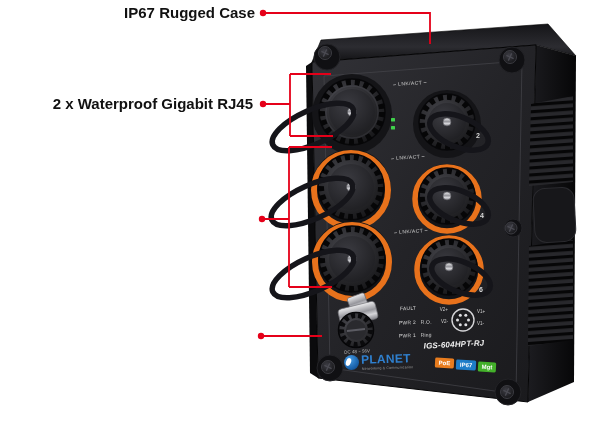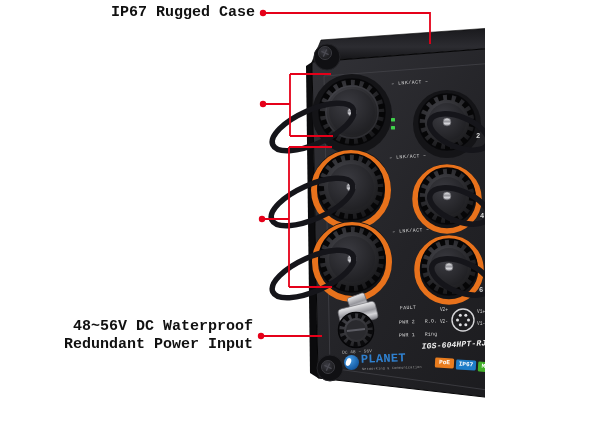--- a/index.html
+++ b/index.html
@@ -1,17 +1,17 @@
 <!DOCTYPE html>
 <html style="--callout_red: #e50019; --orange_ring: #e8721c; --led_green: #3fd14b; --planet_blue: #2f80cf; --badge_poe: #e87c1e; --badge_ip67: #1e7dc8; --badge_mgt: #43b02a;"><head>
 <meta charset="utf-8">
 <style>
   html,body{margin:0;padding:0;background:#fff;}
-  .stage{position:relative;width:485px;height:424px;background:#ffffff;overflow:hidden;
-         font-family:Liberation Mono, monospace;}
+  .stage{position:relative;width:600px;height:424px;background:#ffffff;overflow:hidden;
+         font-family:Liberation Sans, sans-serif;}
   .stage svg{position:absolute;left:0;top:0;}
   .overlay{position:absolute;left:0;top:0;width:600px;height:424px;z-index:5;}
 
   
   .co{position:absolute;font-weight:bold;color:#111;font-size:15px;line-height:17px;
       white-space:nowrap;text-align:right;}
   .co2{line-height:18px;}
 
   
   .lnk{position:absolute;width:64px;text-align:center;font-size:5px;letter-spacing:.4px;
@@ -232,24 +232,21 @@
       <circle cx="263" cy="13" r="3.2"></circle>
         <circle cx="263" cy="104" r="3.2"></circle>
       <circle cx="262" cy="219" r="3.2"></circle>
         <circle cx="261" cy="336" r="3.2"></circle>
     </g>
   </svg>
 
   <div class="overlay">
 
     <div class="co" style="right:345px;top:4px;">IP67 Rugged Case</div>
-    <div class="co co2" style="right:347px;top:318px;">
-      <div>48~56V DC Waterproof</div>
-      <div>Redundant Power Input</div>
-    </div>
+    <div class="co" style="right:347px;top:95px;">2 x Waterproof Gigabit RJ45</div>
 
     <div class="lnk" style="left:378px;top:80px;">– LNK/ACT –</div>
     <div class="lnk" style="left:376px;top:154px;">– LNK/ACT –</div>
     <div class="lnk" style="left:379px;top:228px;">– LNK/ACT –</div>
 
     <div class="pnum" style="left:473px;top:132px;">2</div>
     <div class="pnum" style="left:477px;top:212px;">4</div>
     <div class="pnum" style="left:476px;top:286px;">6</div>
 
     <div class="stat" style="left:400px;top:305px;">FAULT</div>

